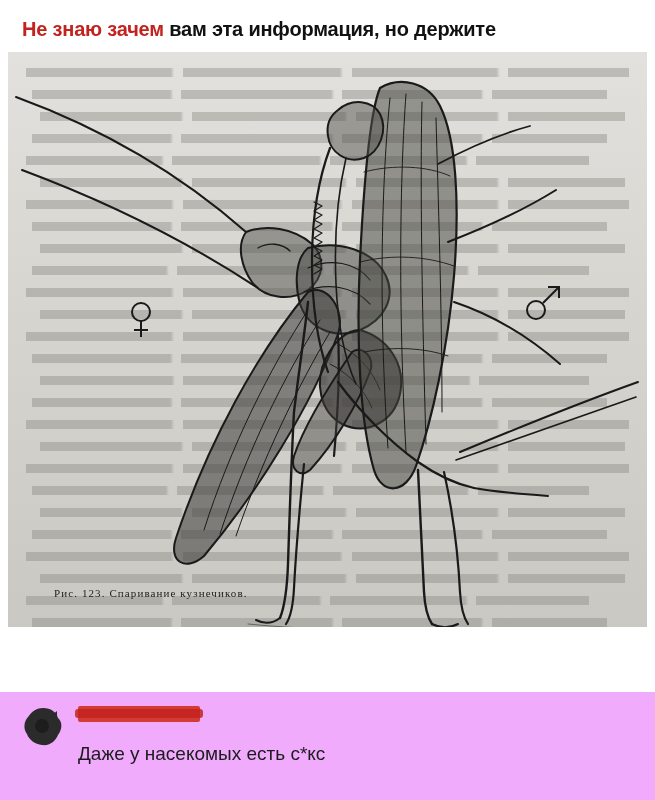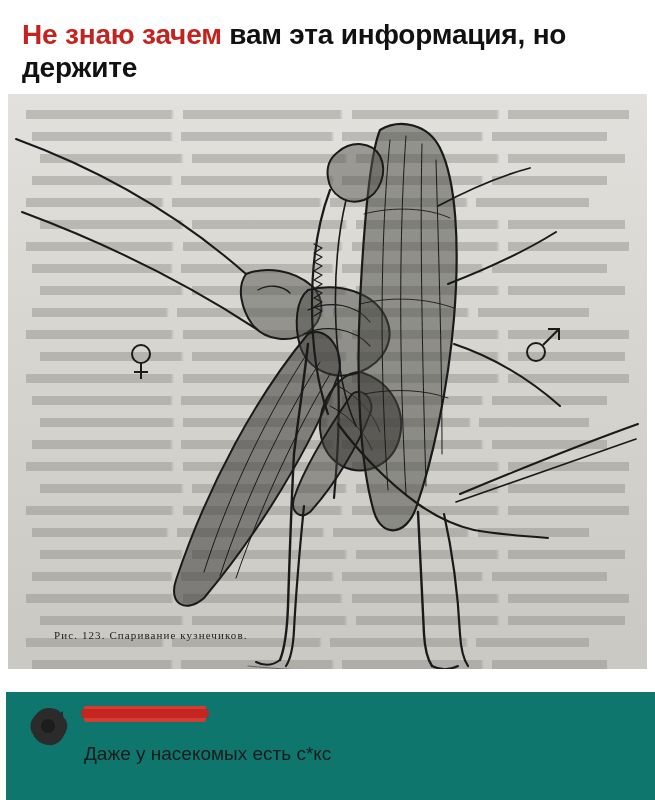--- a/index.html
+++ b/index.html
@@ -17,21 +17,21 @@
     position: relative;
     width: 655px;
     height: 800px;
     background: #ffffff;
     box-sizing: border-box;
   }
 
   
   .headline {
     padding: 18px 22px 6px 22px;
-    font-size: 28px;
+    font-size: 20px;
     line-height: 1.18;
     font-weight: bold;
     color: #111111;
     letter-spacing: -0.2px;
   }
   .headline .accent {
     color: #c3231f;
   }
 
   
@@ -89,26 +89,25 @@
     color: #1d1d1d;
   }
 
   
   .comment {
     position: absolute;
     left: 0;
     right: 0;
     bottom: 0;
     height: 108px;
-    background: #0f766e;
+    background: #f0abfc;
     padding: 10px 22px 0 22px;
     box-sizing: border-box;
     display: flex;
     gap: 14px;
-    margin-left: 6px;
   }
   .avatar {
     width: 42px;
     height: 42px;
     flex: 0 0 42px;
     margin-top: 4px;
     position: relative;
   }
   .avatar svg { display: block; }
   .comment-body {

